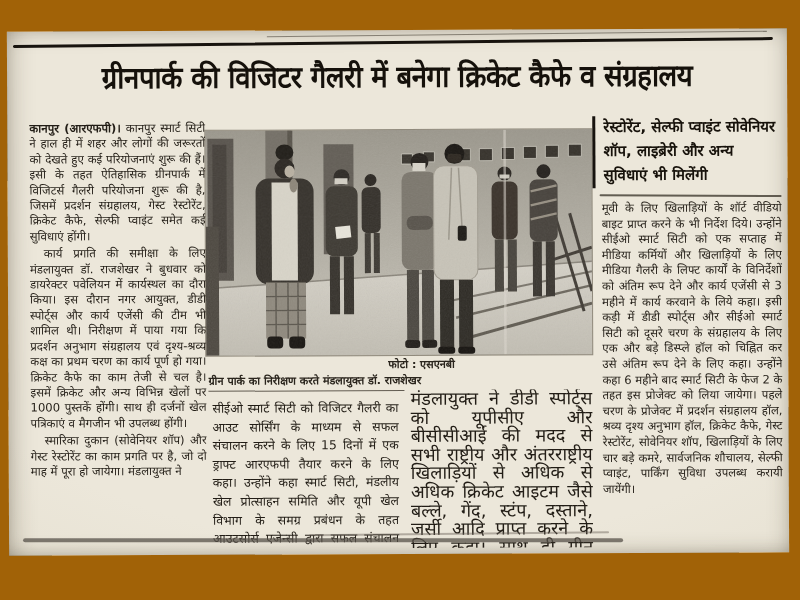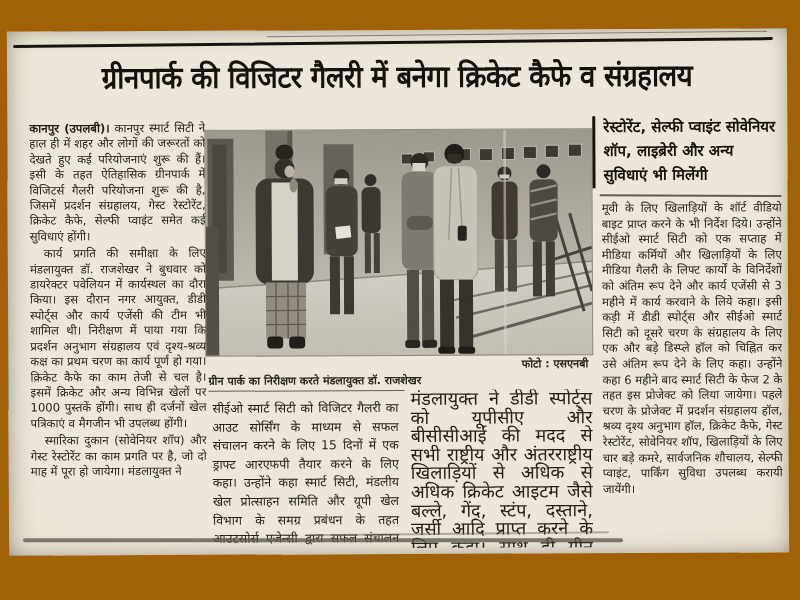--- a/index.html
+++ b/index.html
@@ -38,21 +38,21 @@
   .col-left{left:22px;top:90px;width:176px;height:426px;font-size:11.6px;line-height:15.4px;}
   .col-left p{margin:0 0 2px 0;text-indent:14px;}
   .col-left p.first{text-indent:0;}
   .lead{font-weight:700;}
   .photo-wrap{
     position:absolute;left:198px;top:100px;width:386px;height:225px;
     outline:1px solid rgba(70,62,48,.55);background:#b5b1a7;
   }
   .photo-credit{
     position:absolute;left:380px;top:328px;width:200px;height:14px;
-    font-size:11px;font-weight:700;color:#2a251d;text-align:right;line-height:14px;
+    font-size:11px;font-weight:700;color:#2a251d;text-align:left;line-height:14px;
   }
   .photo-caption{
     position:absolute;left:200px;top:343px;width:380px;height:15px;
     font-size:11px;font-weight:700;color:#2a251d;line-height:15px;
     white-space:nowrap;overflow:hidden;
   }
   .caption-rule{
     position:absolute;left:200px;top:360px;width:196px;height:1px;
     background:#3e382e;opacity:.8;
   }
@@ -85,21 +85,21 @@
 
 <div id="canvas">
   <div class="paper">
 
     <div class="rule-top-echo"></div>
     <div class="rule-top"></div>
 
     <div class="headline">ग्रीनपार्क की विजिटर गैलरी में बनेगा क्रिकेट कैफे व संग्रहालय</div>
 
     <div class="bodytext col-left">
-      <p class="first"><span class="lead">कानपुर (उपलबी)।</span><span> कानपुर स्मार्ट सिटी ने हाल ही में शहर और लोगों की जरूरतों को देखते हुए कई परियोजनाएं शुरू की हैं। इसी के तहत ऐतिहासिक ग्रीनपार्क में विजिटर्स गैलरी परियोजना शुरू की है, जिसमें प्रदर्शन संग्रहालय, गेस्ट रेस्टोरेंट, क्रिकेट कैफे, सेल्फी प्वाइंट समेत कई सुविधाएं होंगी।</span></p>
+      <p class="first"><span class="lead">कानपुर (आरएफपी)।</span><span> कानपुर स्मार्ट सिटी ने हाल ही में शहर और लोगों की जरूरतों को देखते हुए कई परियोजनाएं शुरू की हैं। इसी के तहत ऐतिहासिक ग्रीनपार्क में विजिटर्स गैलरी परियोजना शुरू की है, जिसमें प्रदर्शन संग्रहालय, गेस्ट रेस्टोरेंट, क्रिकेट कैफे, सेल्फी प्वाइंट समेत कई सुविधाएं होंगी।</span></p>
       <p>कार्य प्रगति की समीक्षा के लिए मंडलायुक्त डॉ. राजशेखर ने बुधवार को डायरेक्टर पवेलियन में कार्यस्थल का दौरा किया। इस दौरान नगर आयुक्त, डीडी स्पोर्ट्स और कार्य एजेंसी की टीम भी शामिल थी। निरीक्षण में पाया गया कि प्रदर्शन अनुभाग संग्रहालय एवं दृश्य-श्रव्य कक्ष का प्रथम चरण का कार्य पूर्ण हो गया। क्रिकेट कैफे का काम तेजी से चल है। इसमें क्रिकेट और अन्य विभिन्न खेलों पर 1000 पुस्तकें होंगी। साथ ही दर्जनों खेल पत्रिकाएं व मैगजीन भी उपलब्ध होंगी।</p>
       <p>स्मारिका दुकान (सोवेनियर शॉप) और गेस्ट रेस्टोरेंट का काम प्रगति पर है, जो दो माह में पूरा हो जायेगा। मंडलायुक्त ने</p>
     </div>
 
     <div class="photo-wrap">
       <svg width="386" height="225" viewBox="0 0 386 225">
         <defs>
           <linearGradient id="wallG" x1="0" y1="0" x2="0" y2="1">
             <stop offset="0" stop-color="#9b978c"></stop>
               <stop offset="0.65" stop-color="#bab6ab"></stop>

